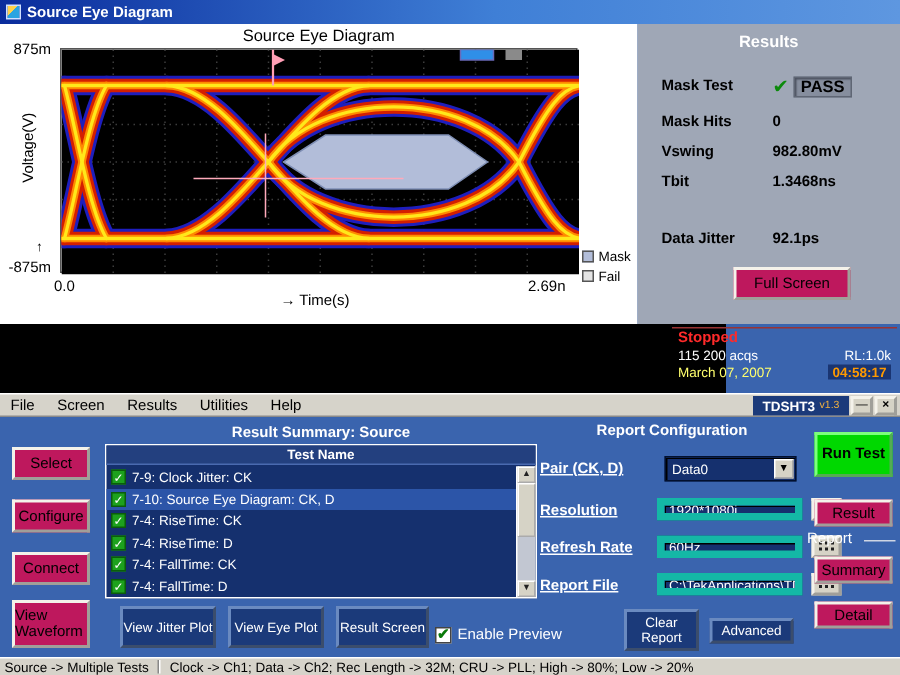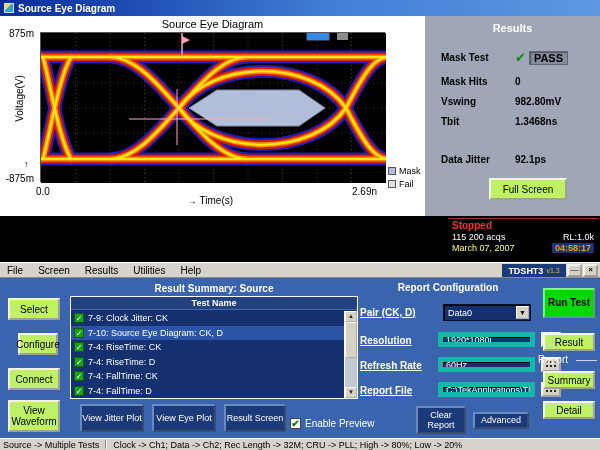--- a/index.html
+++ b/index.html
@@ -40,21 +40,21 @@
   .res-title { position:absolute; left:0; top:6px; width:175px; text-align:center;
     color:#fff; font-weight:bold; font-size:11px; }
   .res-row { position:absolute; left:16px; right:6px; height:15px; display:flex; align-items:center; font-size:10px; }
   .res-label { width:74px; font-weight:bold; flex:none; }
   .res-value { font-weight:bold; }
   .pass-check { color:#0c8a0c; font-size:13px; margin-right:3px; }
   .pass-box { background:#868e9e; border:1px solid #5f6674; box-shadow:inset 1px 1px 1px #4c5260;
     padding:0 4px; font-weight:bold; font-size:11px; }
 
   
-  .scope { position:absolute; top:216px; left:0; width:600px; height:46px; background:#000; }
+  .scope { position:absolute; top:216px; left:0; width:484px; height:46px; background:#000; }
   .scope-info { position:absolute; left:448px; top:2px; width:150px; height:42px;
     border-top:1px solid #993333; padding:1px 4px; }
   .scope-state { color:#ff2a2a; font-weight:bold; font-size:10px; }
   .scope-row { display:flex; justify-content:space-between; align-items:center;
     color:#fff; font-size:9px; margin-top:1px; }
   .scope-date { color:#ffff6e; }
   .scope-time { background:#1a3572; color:#ff9a00; font-weight:bold; padding:0 3px; }
 
   
   .menubar { position:absolute; top:262px; left:0; width:600px; height:16px; background:#d6d3ca;
@@ -65,22 +65,22 @@
     color:#fff; font-size:9px; font-weight:bold; display:flex; align-items:center; justify-content:center; gap:3px; }
   .tdsht-badge .ver { font-size:7px; font-weight:normal; color:#f0b040; }
   .winbtn { position:absolute; top:1px; width:15px; height:13px; background:#d6d3c6;
     border:2px outset #f4f2ea; font-size:8px; line-height:8px; text-align:center; color:#000; }
   .minbtn { right:18px; }
   .closebtn { right:2px; font-weight:bold; }
 
   
   .main { position:absolute; top:278px; left:0; width:600px; height:160px; background:#3a64ae; }
 
-  .bbtn { position:absolute; background:#bef264; border:2px outset #f4f2ea; color:#000;
-    font-size:10px; display:flex; align-items:center; justify-content:center; text-align:center; line-height:1.1; }
+  .bbtn { position:absolute; background:#be185d; border:2px outset #f4f2ea; color:#000;
+    font-size:10px; display:flex; align-items:center; justify-content:center; line-height:1.1; }
   .nbtn { position:absolute; background:#1b3a7a; border:2px outset #6a8ac0; color:#fff;
     font-size:9px; display:flex; align-items:center; justify-content:center; text-align:center; line-height:1.15; }
   .gbtn { position:absolute; background:#00d800; border:2px outset #7dff7d; color:#000;
     font-weight:bold; font-size:10px; display:flex; align-items:center; justify-content:center; text-align:center; line-height:1.15; }
 
   .sum-title { position:absolute; left:70px; top:5px; width:288px; text-align:center;
     color:#fff; font-weight:bold; font-size:10px; }
   .sum-table { position:absolute; left:70px; top:18px; width:288px; height:103px;
     border:1px solid #fff; background:#15306e; }
   .sum-head { height:13px; background:#23407f; color:#fff; font-size:9px; font-weight:bold;
@@ -251,21 +251,21 @@
       <span>TDSHT3</span>
       <span class="ver">v1.3</span>
     </div>
     <div class="winbtn minbtn">—</div>
     <div class="winbtn closebtn">×</div>
   </div>
 
   <div class="main">
 
     <div class="bbtn" style="left:8px; top:20px; width:52px; height:22px;">Select</div>
-    <div class="bbtn" style="left:18px; top:55px; width:40px; height:22px;">Configure</div>
+    <div class="bbtn" style="left:8px; top:55px; width:52px; height:22px;">Configure</div>
     <div class="bbtn" style="left:8px; top:90px; width:52px; height:22px;">Connect</div>
     <div class="bbtn" style="left:8px; top:122px; width:52px; height:32px;">View Waveform</div>
 
     <div class="sum-title">Result Summary: Source</div>
     <div class="sum-table">
       <div class="sum-head">Test Name</div>
       <div class="sum-body">
         <div class="trow">
           <span class="check">✓</span>
           <span>7-9: Clock Jitter: CK</span>

